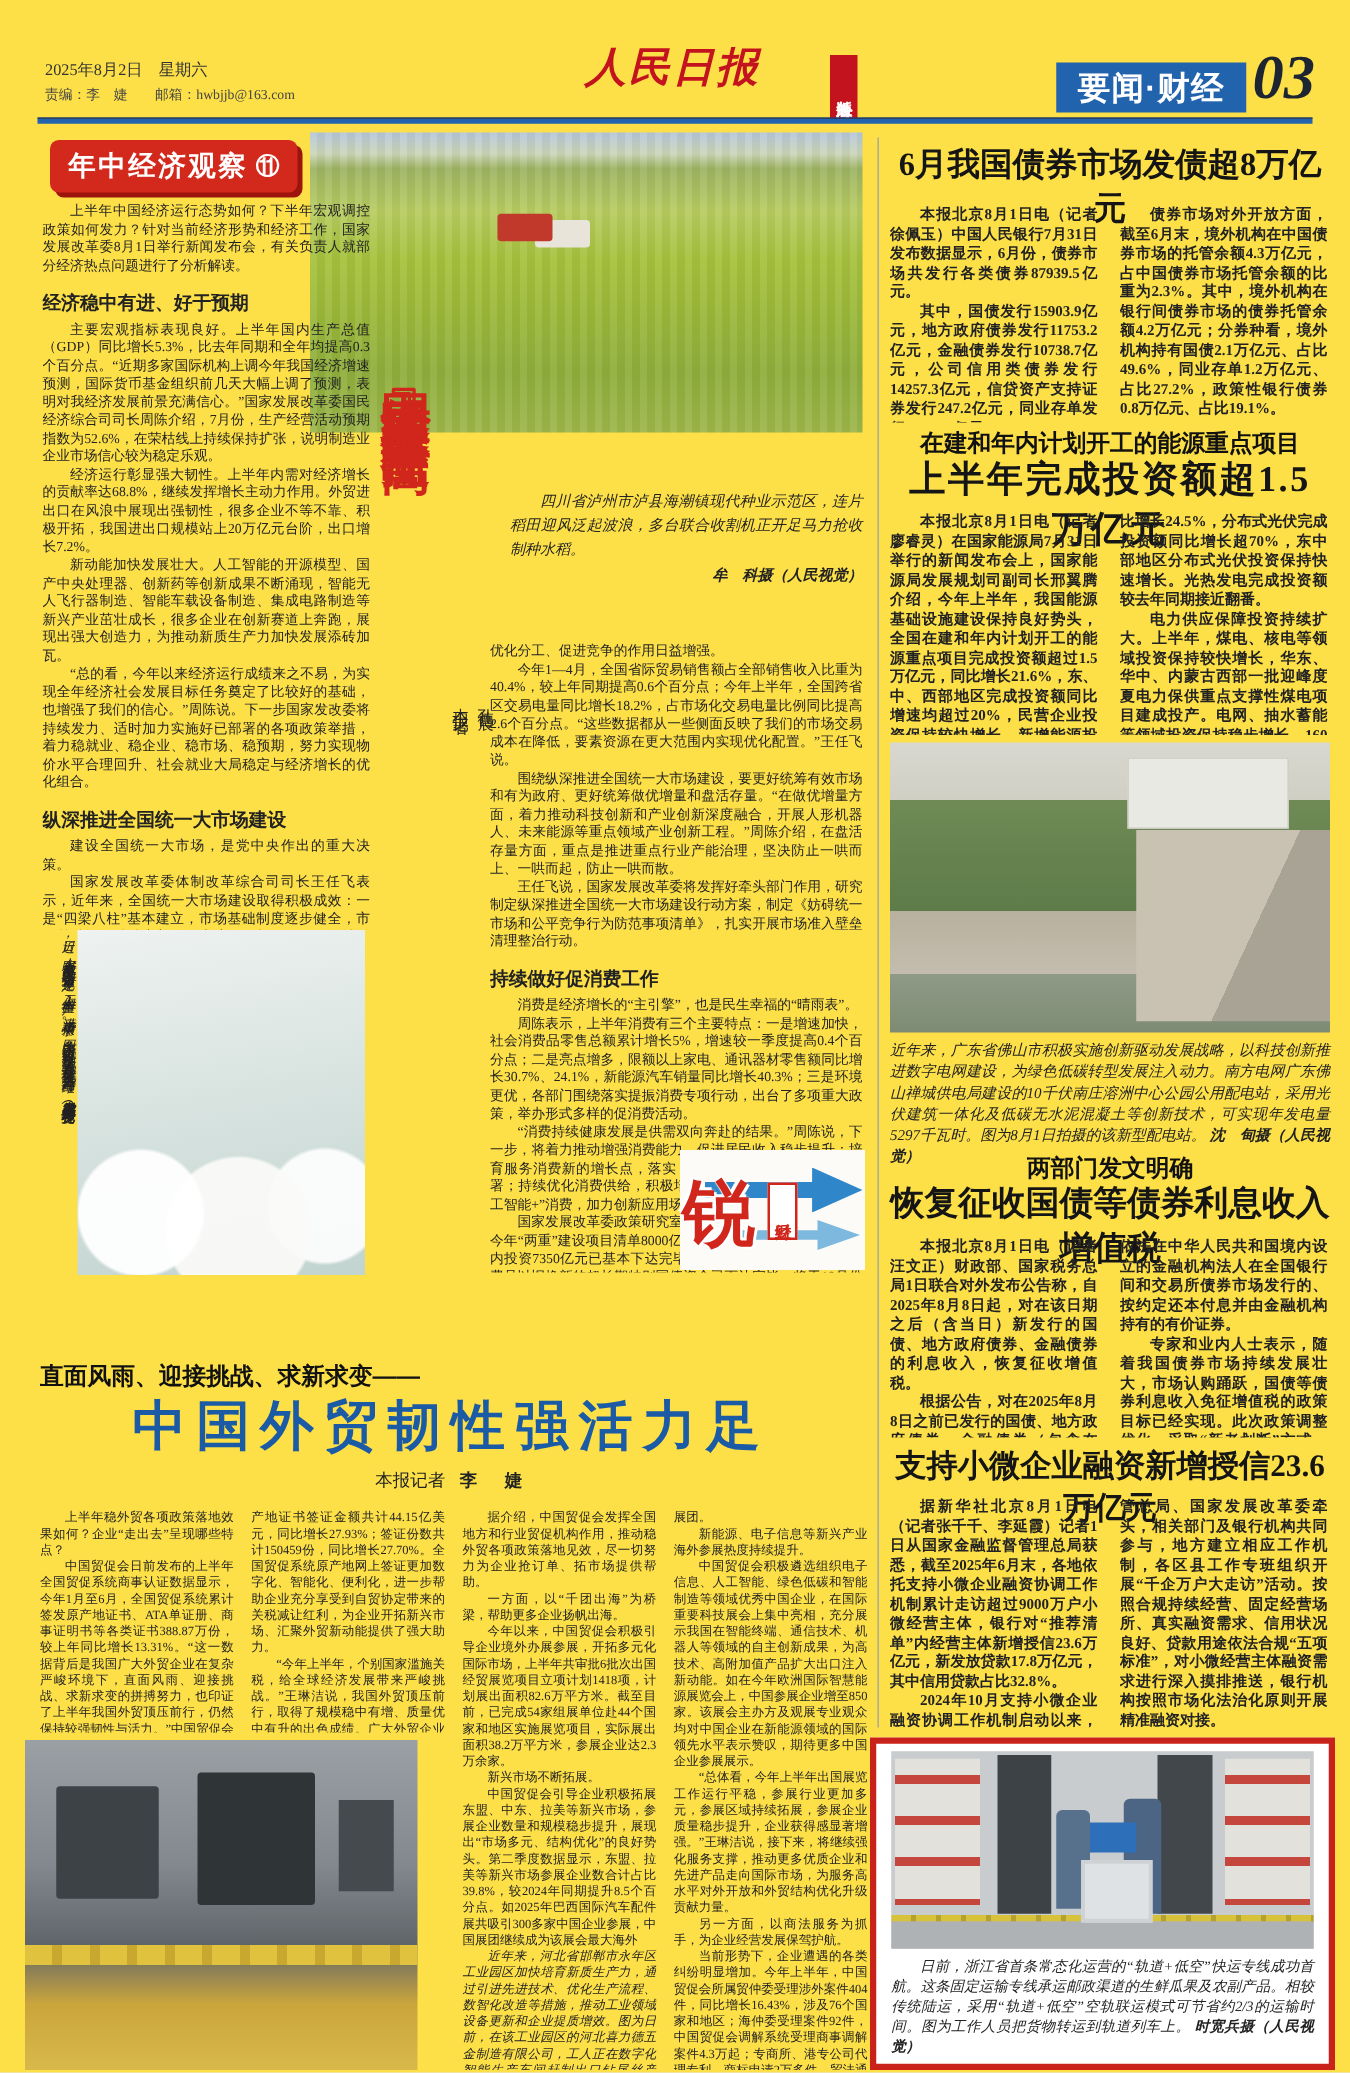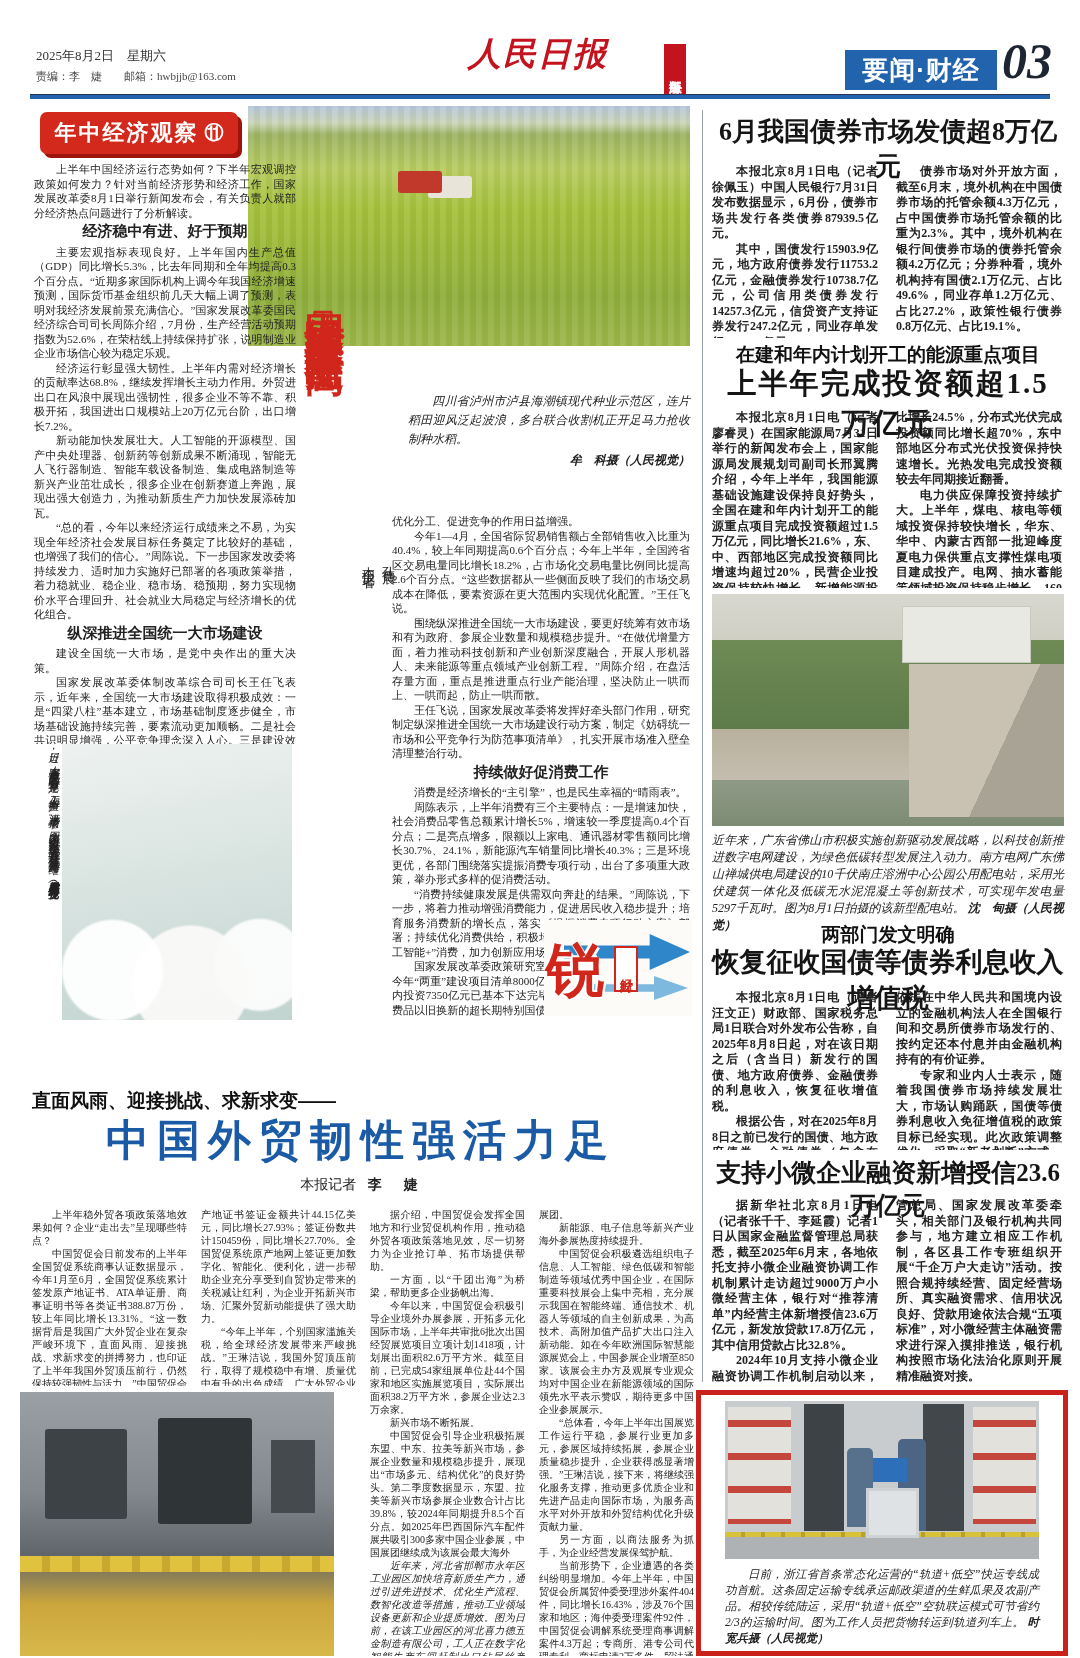--- a/index.html
+++ b/index.html
@@ -1,37 +1,37 @@
 <!DOCTYPE html>
 <html><head>
 <meta charset="utf-8">
 <style>
   html,body{margin:0;padding:0;background:#e8e8e4;}
-  .page{position:relative;width:1080px;height:1658px;background:#ffffff;margin:0 auto;
+  .page{position:relative;width:1080px;height:1658px;background:#fde047;margin:0 auto;
         font-family:"Liberation Serif","DejaVu Serif",serif;color:#222;overflow:hidden;}
   .abs{position:absolute;}
   
   .h-date{left:36px;top:46px;font-size:13px;color:#333;line-height:20px;}
   .h-date .sub{font-size:11px;color:#444;}
   .h-mast{left:468px;top:32px;font-weight:bold;font-size:33px;color:#c3131f;letter-spacing:2px;
           font-family:"Liberation Serif",serif;font-style:italic;}
   .h-badge{left:664px;top:44px;width:22px;height:54px;background:#c3131f;color:#fff;
            writing-mode:vertical-rl;font-size:13px;font-weight:bold;text-align:center;
            font-family:"Liberation Sans",sans-serif;line-height:22px;}
   .h-sec{left:845px;top:50px;width:152px;height:40px;background:#2263ae;color:#fff;
          display:flex;align-items:center;justify-content:center;font-weight:bold;font-size:26px;
          font-family:"Liberation Sans",sans-serif;letter-spacing:1px;}
   .h-page{left:1002px;top:32px;font-weight:bold;font-style:italic;font-size:50px;color:#1d2533;}
   .h-rule{left:30px;top:94px;width:1020px;height:4px;background:#2263ae;border-top:1px solid #2a3550;}
   
   .col{overflow:hidden;text-align:justify;}
   .col .p{margin:0;text-indent:2em;text-align:justify;}
   .col .p.ni{text-indent:0;}
-  .col .p.sub{text-indent:0;text-align:center;font-weight:bold;font-style:normal;
-              font-family:"Liberation Sans",sans-serif;margin:4px 0 6px;}
+  .col .p.sub{text-indent:0;font-weight:bold;font-style:normal;
+              font-family:"Liberation Sans",sans-serif;margin:16px 0 6px;}
   .col .p.it{font-style:italic;}
   
   .obs-banner{left:40px;top:112px;width:198px;height:42px;background:#d3291d;border-radius:7px;
               box-shadow:4px 4px 0 #9c140b;color:#fff;display:flex;align-items:center;justify-content:center;
               font-family:"Liberation Sans",sans-serif;font-weight:bold;font-size:22px;letter-spacing:2px;}
   .obs-banner .no{font-size:19px;margin-left:6px;letter-spacing:0;}
   .f-photo{left:248px;top:106px;width:442px;height:240px;
      background:
        repeating-linear-gradient(90deg,rgba(255,255,255,.06) 0 6px,rgba(60,90,20,.06) 6px 12px),
        linear-gradient(180deg,#b6c7dd 0%,#cdd6bb 7%,#9eb465 12%,#b9cc62 26%,#a7c23e 42%,#9cb93a 60%,#8fae3d 80%,#9eb74b 100%);}
@@ -91,21 +91,21 @@
   .r-kick{width:352px;left:712px;text-align:center;font-family:"Liberation Sans",sans-serif;
           font-weight:bold;font-size:19px;color:#111;}
   .r-col{width:166px;font-size:12px;line-height:15.5px;font-weight:bold;}
   .r-cap{left:712px;width:352px;font-size:12px;line-height:17px;font-style:italic;text-align:justify;}
   .r-cap .cr{font-weight:bold;}
   .r-photo1{left:712px;top:594px;width:352px;height:232px;
     background:linear-gradient(180deg,#d8d8d0 0%,#cfcfc4 20%,#6f8a55 20%,#5d7c49 58%,#b9b19e 58%,#c4bcae 80%,#8f9a86 80%,#7d8b74 100%);}
   .pp-build{left:54%;top:5%;width:36%;height:24%;background:#e9e9e4;border:1px solid #c9c9c0;}
   .pp-road{left:56%;top:30%;width:44%;height:66%;background:linear-gradient(115deg,#c9c2b2 0 58%,#a9a396 58%);}
   .r-frame{left:696px;top:1390px;width:372px;height:266px;border:5px solid #c8221a;background:#fff;
-           box-sizing:border-box;padding:6px 24px;}
+           box-sizing:border-box;padding:6px 12px;}
   .r-photo2{position:relative;width:100%;height:158px;background:#c8ccce;overflow:hidden;}
   .tp-doorL{position:absolute;left:25%;top:2%;width:13%;height:80%;background:#3c4246;}
   .tp-doorR{position:absolute;left:63%;top:2%;width:13%;height:80%;background:#41474b;}
   .tp-stripeL{position:absolute;left:1%;top:4%;width:20%;height:74%;
     background:repeating-linear-gradient(180deg,#e3e1dc 0 13px,#c4463c 13px 20px,#e3e1dc 20px 33px);}
   .tp-stripeR{position:absolute;right:1%;top:4%;width:20%;height:74%;
     background:repeating-linear-gradient(180deg,#e3e1dc 0 13px,#c4463c 13px 20px,#e3e1dc 20px 33px);}
   .tp-floor{position:absolute;bottom:0;left:0;width:100%;height:14%;background:#aeb2b4;}
   .tp-yellow{position:absolute;bottom:13%;left:0;width:100%;height:4%;
     background:repeating-linear-gradient(90deg,#d8c23a 0 16px,#b5a22e 16px 20px);}
@@ -151,21 +151,21 @@
   <div class="abs f-vhead">中国经济发展『含金量』不断提高</div>
   <div class="abs f-vby">本报记者
 孔德晨</div>
   <div class="abs f-cap">
     <p class="p">四川省泸州市泸县海潮镇现代种业示范区，连片稻田迎风泛起波浪，多台联合收割机正开足马力抢收制种水稻。</p>
   </div>
   <div class="abs f-cred">牟　科摄（人民视觉）</div>
   <div class="abs f-midcol col">
       <p class="p ni">优化分工、促进竞争的作用日益增强。</p>
       <p class="p">今年1—4月，全国省际贸易销售额占全部销售收入比重为40.4%，较上年同期提高0.6个百分点；今年上半年，全国跨省区交易电量同比增长18.2%，占市场化交易电量比例同比提高2.6个百分点。“这些数据都从一些侧面反映了我们的市场交易成本在降低，要素资源在更大范围内实现优化配置。”王任飞说。</p>
-      <p class="p">围绕纵深推进全国统一大市场建设，要更好统筹有效市场和有为政府、参展企业数量和规模稳步提升。“在做优增量方面，着力推动科技创新和产业创新深度融合，开展人形机器人、未来能源等重点领域产业创新工程。”周陈介绍，在盘活存量方面，重点是推进重点行业产能治理，坚决防止一哄而上、一哄而起，防止一哄而散。</p>
+      <p class="p">围绕纵深推进全国统一大市场建设，要更好统筹有效市场和有为政府、更好统筹做优增量和盘活存量。“在做优增量方面，着力推动科技创新和产业创新深度融合，开展人形机器人、未来能源等重点领域产业创新工程。”周陈介绍，在盘活存量方面，重点是推进重点行业产能治理，坚决防止一哄而上、一哄而起，防止一哄而散。</p>
       <p class="p">王任飞说，国家发展改革委将发挥好牵头部门作用，研究制定纵深推进全国统一大市场建设行动方案，制定《妨碍统一市场和公平竞争行为防范事项清单》，扎实开展市场准入壁垒清理整治行动。</p>
       <p class="p sub">持续做好促消费工作</p>
       <p class="p">消费是经济增长的“主引擎”，也是民生幸福的“晴雨表”。</p>
       <p class="p">周陈表示，上半年消费有三个主要特点：一是增速加快，社会消费品零售总额累计增长5%，增速较一季度提高0.4个百分点；二是亮点增多，限额以上家电、通讯器材零售额同比增长30.7%、24.1%，新能源汽车销量同比增长40.3%；三是环境更优，各部门围绕落实提振消费专项行动，出台了多项重大政策，举办形式多样的促消费活动。</p>
       <p class="p">“消费持续健康发展是供需双向奔赴的结果。”周陈说，下一步，将着力推动增强消费能力，促进居民收入稳步提升；培育服务消费新的增长点，落实《提振消费专项行动方案》部署；持续优化消费供给，积极培育国货“潮品”，大力发展“人工智能+”消费，加力创新应用场景。</p>
       <p class="p">国家发展改革委政策研究室主任、新闻发言人蒋毅介绍，今年“两重”建设项目清单8000亿元已全部下达完毕，中央预算内投资7350亿元已基本下达完毕。今年第三批690亿元支持消费品以旧换新的超长期特别国债资金已下达完毕，将于10月份按计划下达第四批690亿元资金，届时将完成全年3000亿元的下达计划。下一步将会同财政部、商务部等部门，督促地方落实资金配套责任、细化资金使用计划，确保资金有序均衡用到年底。同时，进一步加强产品质量和价格监管，严防“先涨后补”、骗补套补等风险，确保政策规范实施。</p>
     </div>
 
   <div class="abs f-mill"></div>
   <div class="abs f-millcap">

